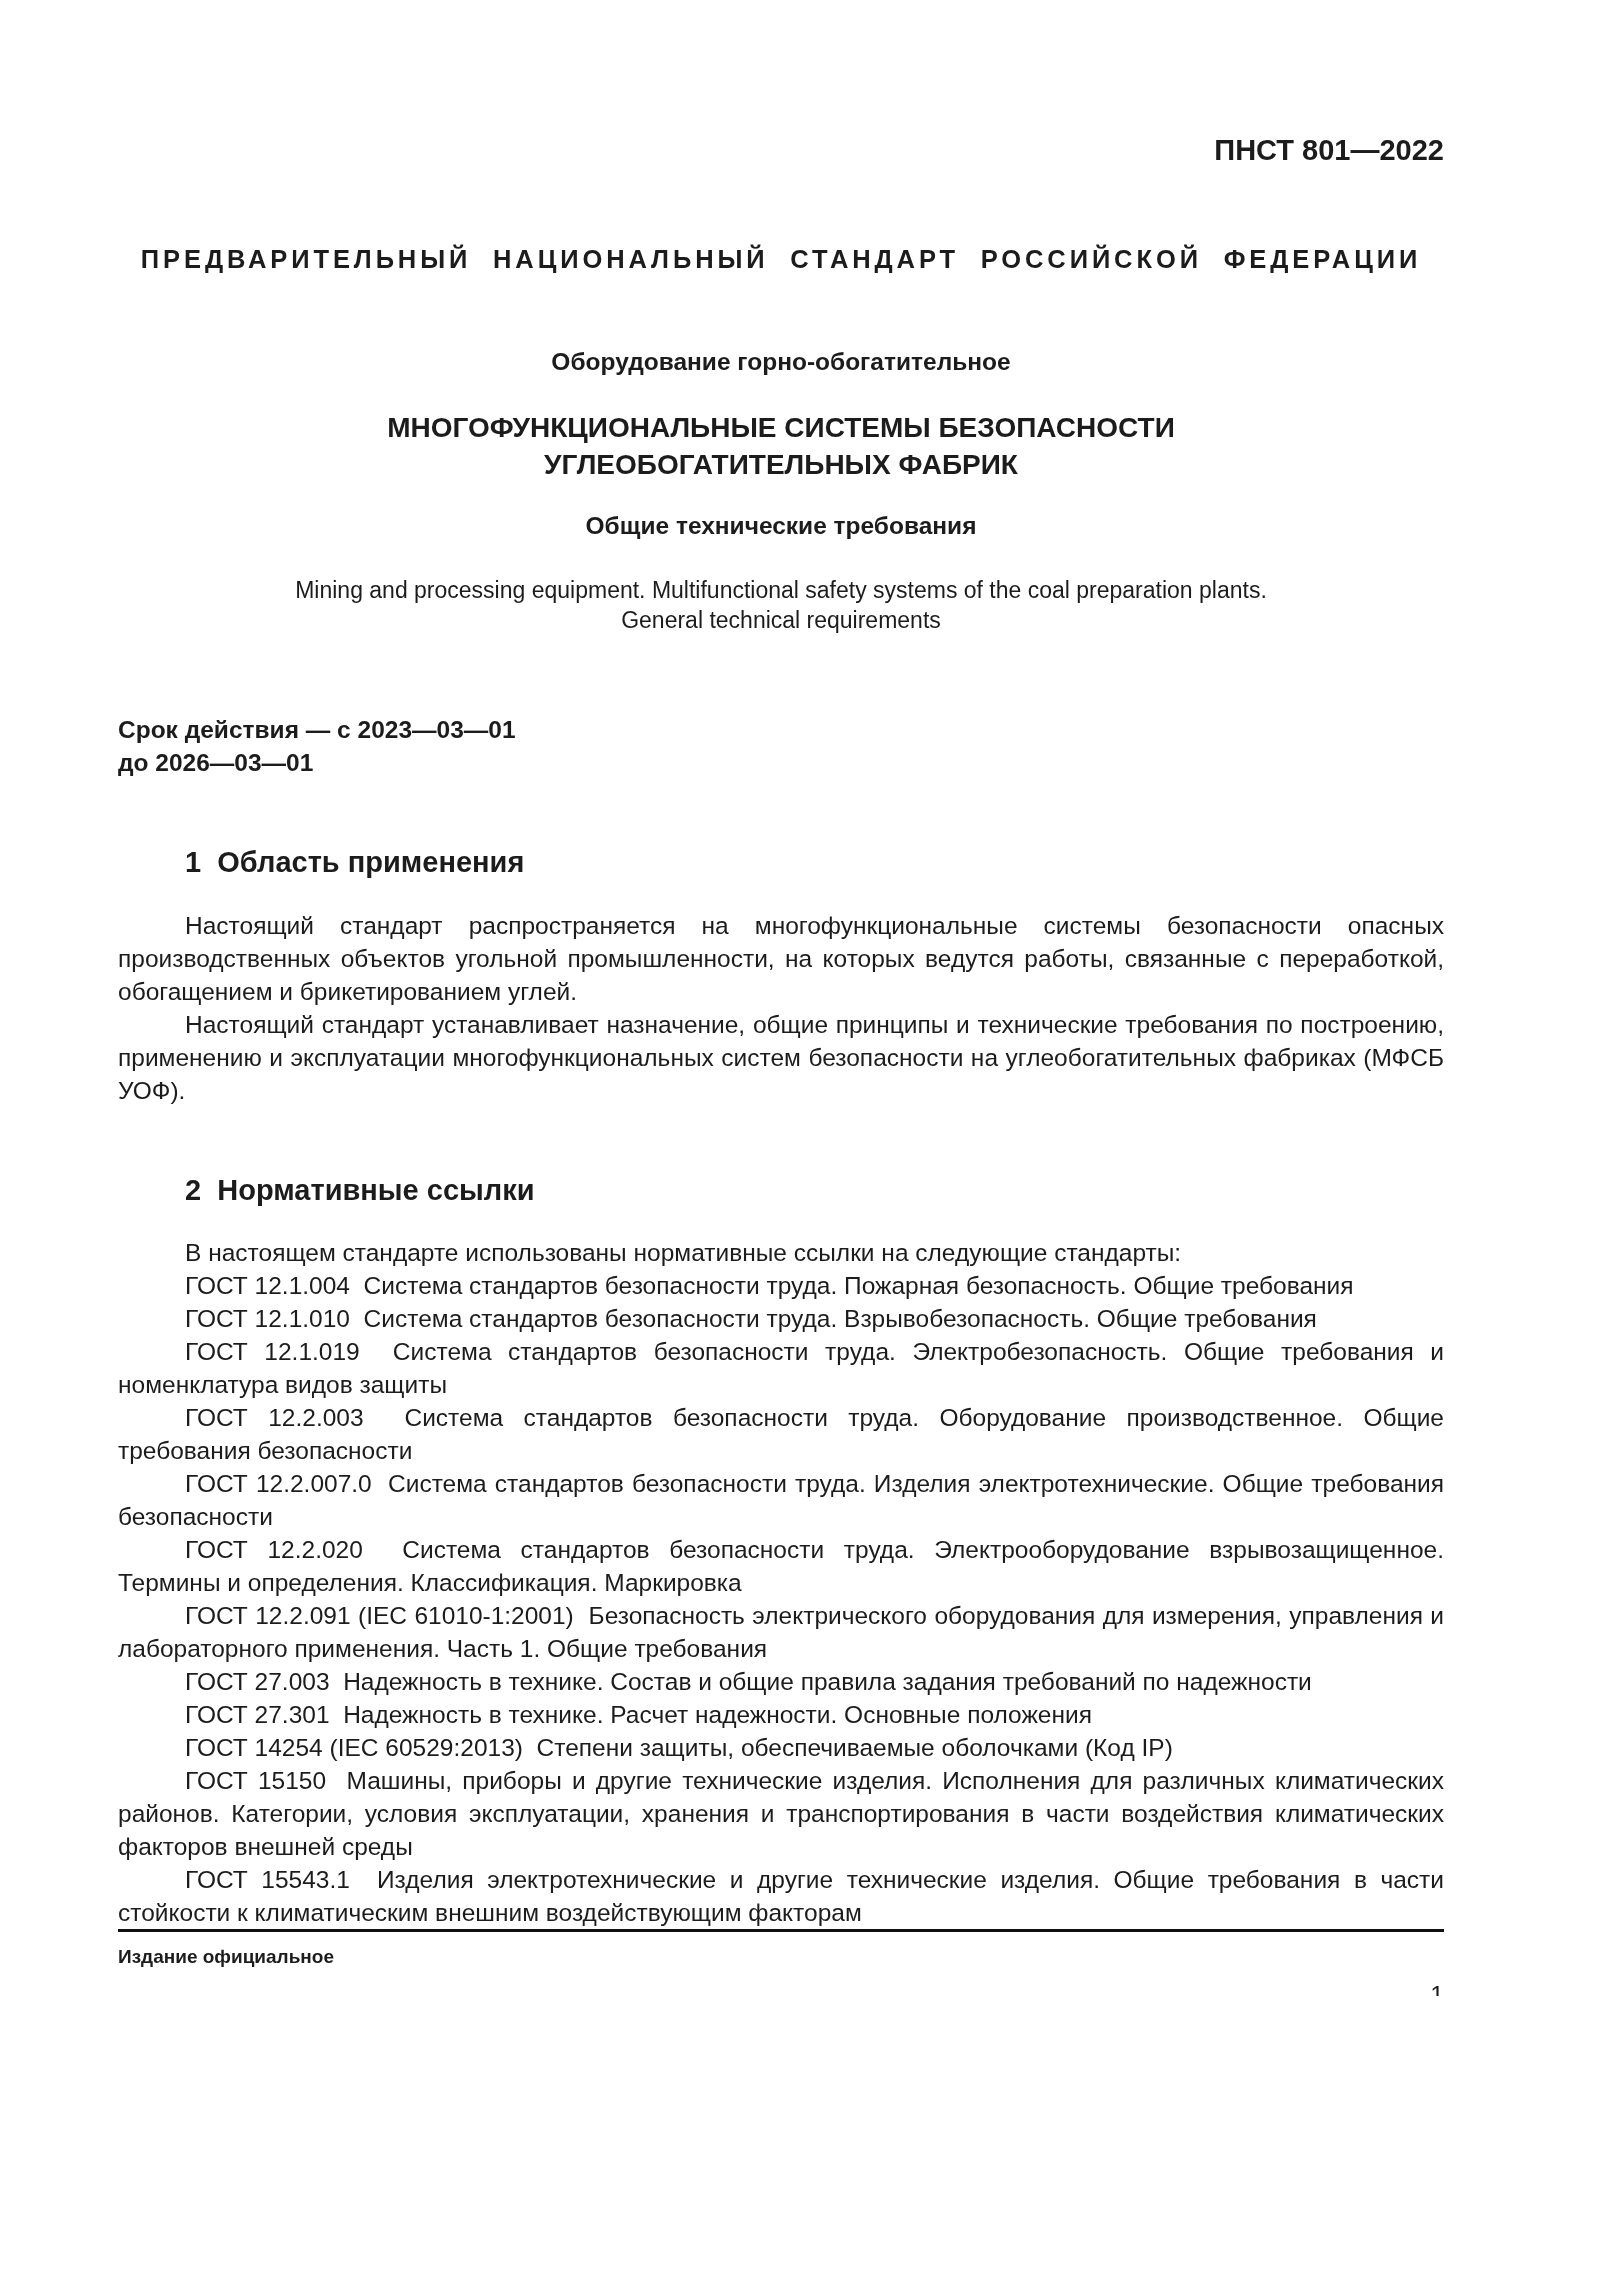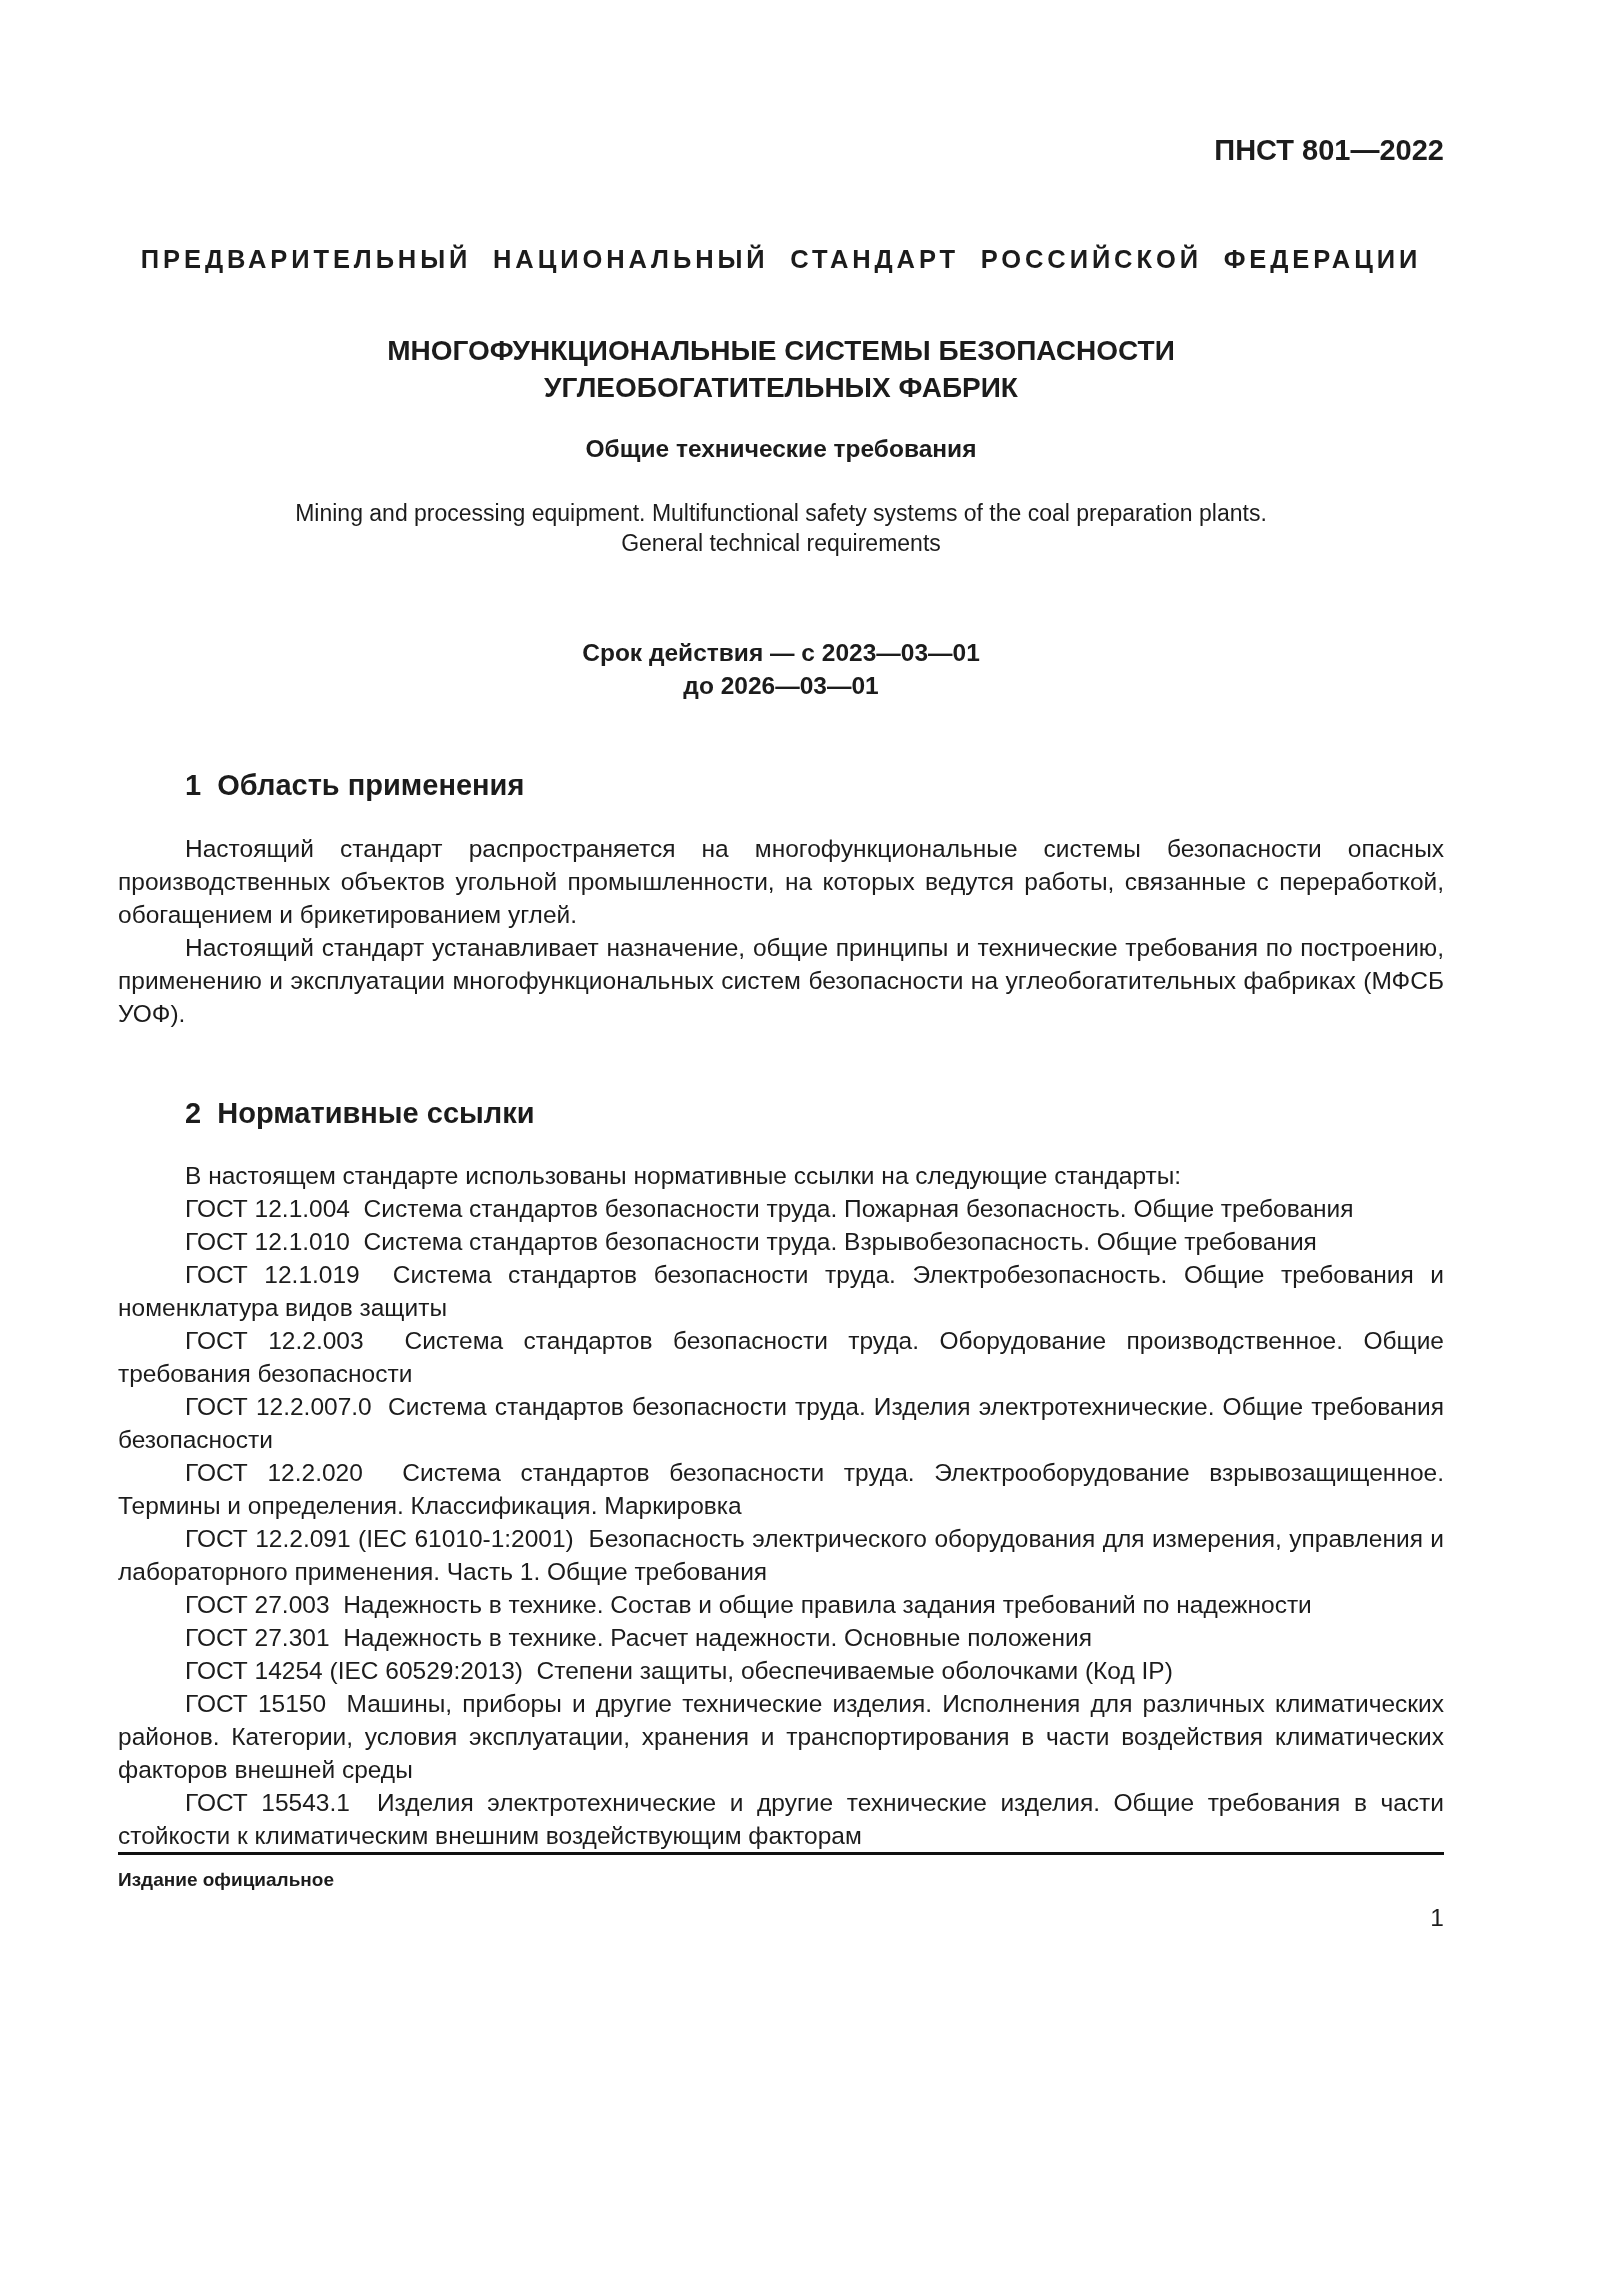--- a/index.html
+++ b/index.html
@@ -34,21 +34,21 @@
   .rule-thick { height: 7.8px; margin-top: 25.5px; }
   .rule2 { margin-top: 29px; }
   .rule-thin { height: 2.9px; }
   .title-block { text-align: center; }
   .title-group { margin-top: 49px; font-weight: bold; font-size: 24.5px; }
   .title-main { margin-top: 33px; font-weight: bold; font-size: 28px; line-height: 37px; }
   .title-sub { margin-top: 29px; font-weight: bold; font-size: 24.5px; }
   .title-en { margin-top: 35px; font-size: 23px; line-height: 30px; }
   .validity {
     margin-top: 49px;
-    text-align: center;
+    text-align: left;
     font-weight: bold;
     font-size: 24.5px;
     line-height: 33px;
   }
   .sec-heading {
     margin: 67px 0 0 0;
     padding-left: 67px;
     font-size: 29px;
     font-weight: bold;
     line-height: 1.15;
@@ -69,20 +69,21 @@
 
 <div class="page">
 
   <div class="doc-number">ПНСТ 801—2022</div>
 
   <div class="banner">ПРЕДВАРИТЕЛЬНЫЙ НАЦИОНАЛЬНЫЙ СТАНДАРТ РОССИЙСКОЙ ФЕДЕРАЦИИ</div>
 
   <div class="rule rule-thick"></div>
 
   <div class="title-block">
+    <div class="title-group">Оборудование горно-обогатительное</div>
     <div class="title-main">
       <div>МНОГОФУНКЦИОНАЛЬНЫЕ СИСТЕМЫ БЕЗОПАСНОСТИ</div>
       <div>УГЛЕОБОГАТИТЕЛЬНЫХ ФАБРИК</div>
     </div>
     <div class="title-sub">Общие технические требования</div>
     <div class="title-en">
       <div>Mining and processing equipment. Multifunctional safety systems of the coal preparation plants.</div>
       <div>General technical requirements</div>
     </div>
   </div>

